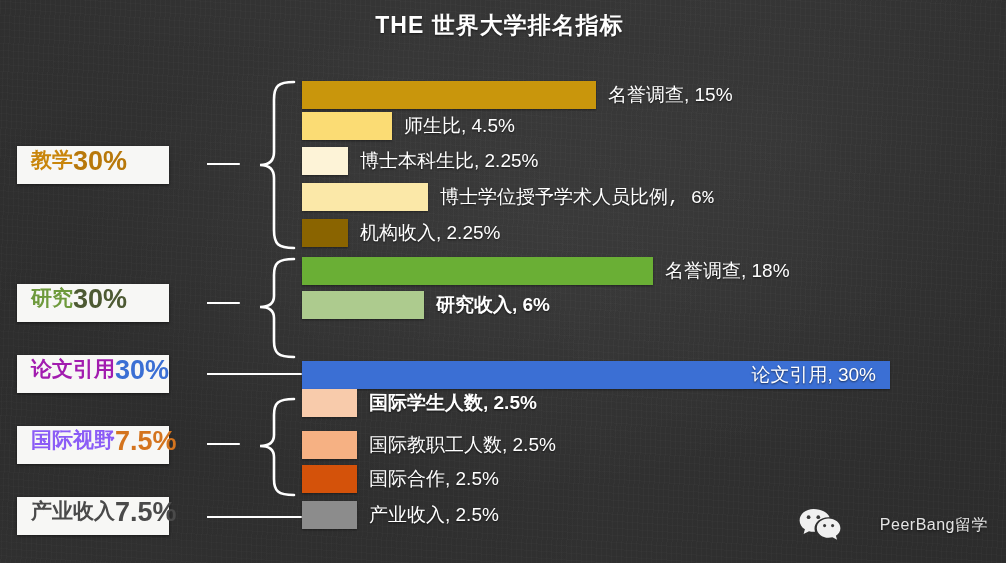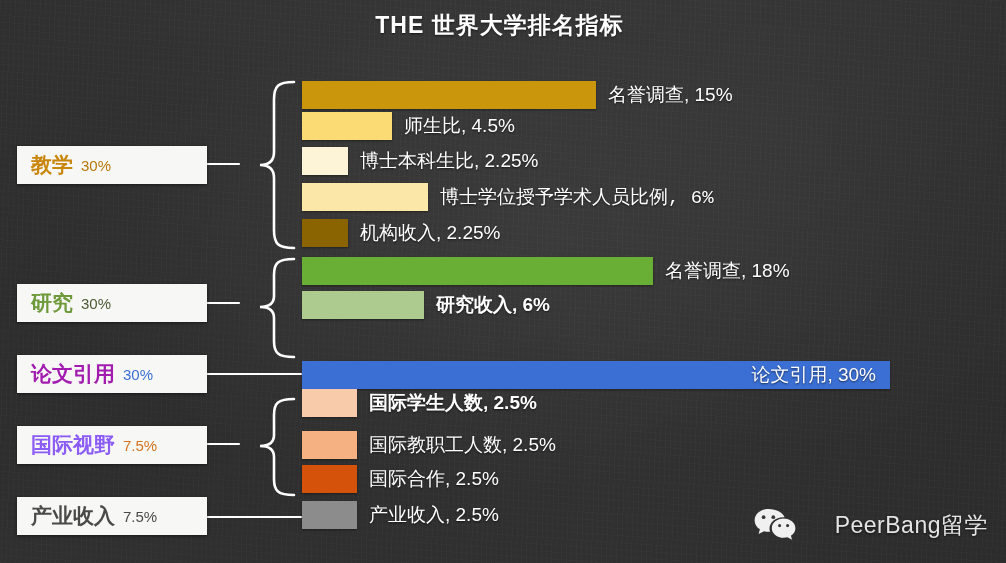--- a/index.html
+++ b/index.html
@@ -59,38 +59,36 @@
     font-weight: bold;
     letter-spacing: 1px;
     z-index: 5;
     text-shadow: 0 1px 2px rgba(0,0,0,0.55);
   }
 
   
   .cat-box {
     position: absolute;
     left: 17px;
-    width: 190px;
+    width: 152px;
     height: 38px;
     background: #f7f7f5;
     display: flex;
-    align-items: center;
     padding-left: 14px;
     z-index: 6;
     box-shadow: 0 1px 3px rgba(0,0,0,0.5);
   }
   .cat-box .cat-name {
     font-size: 21px;
     font-weight: bold;
     white-space: nowrap;
   }
   .cat-box .cat-pct {
-    font-size: 15px;
-    font-weight: normal;
-    margin-left: 8px;
+    font-size: 27px;
+    font-weight: bold;
     white-space: nowrap;
   }
 
   
   .brace {
     position: absolute;
     z-index: 4;
   }
 
   
@@ -125,21 +123,21 @@
     right: 18px;
     bottom: 20px;
     display: flex;
     align-items: center;
     gap: 10px;
     z-index: 7;
     opacity: 0.93;
   }
   #watermark .wm-text {
     color: #f2f2f2;
-    font-size: 23px;
+    font-size: 16px;
     letter-spacing: 0.5px;
     text-shadow: 0 1px 3px rgba(0,0,0,0.7);
     margin-left: 28px;
   }
 </style>
 </head>
 <body>
 
 <div id="stage">
 

